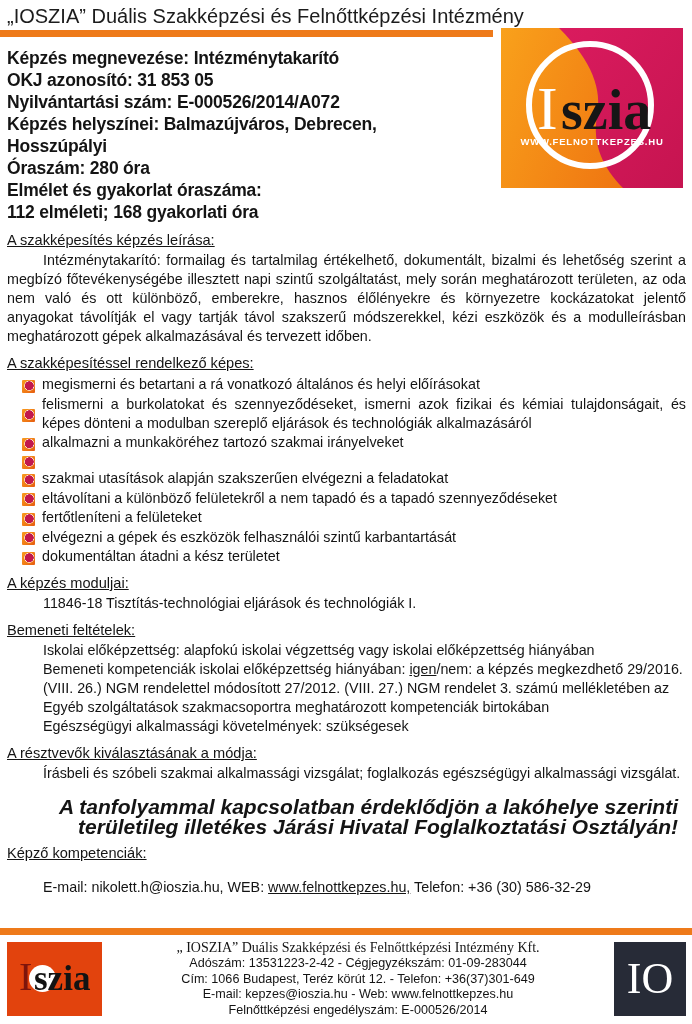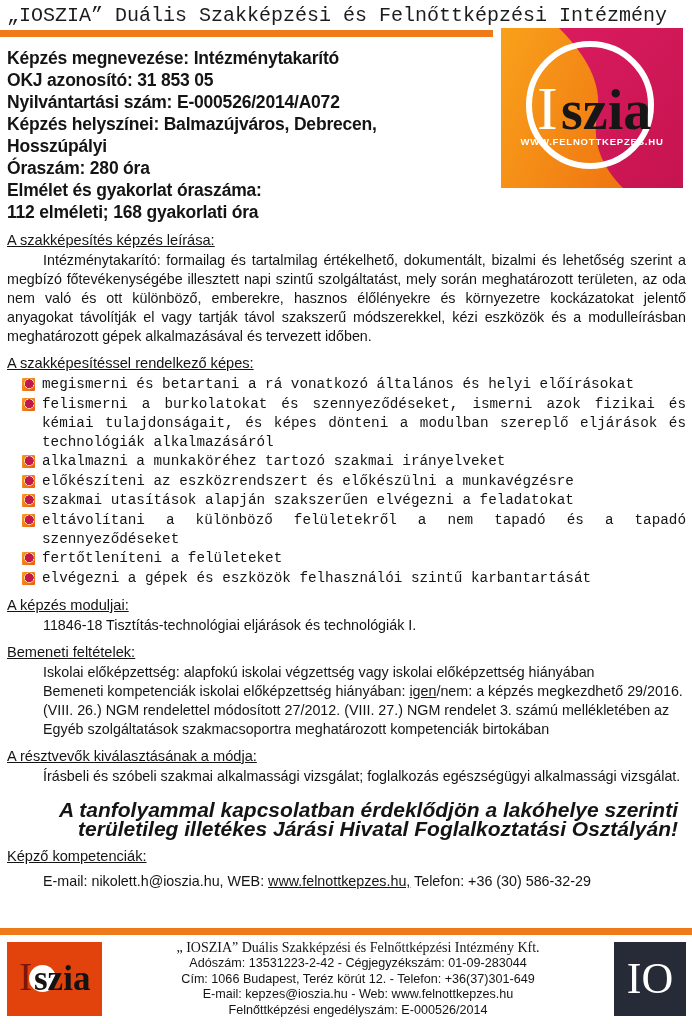--- a/index.html
+++ b/index.html
@@ -8,21 +8,21 @@
     position: relative;
     width: 692px; height: 1024px;
     margin: 0 auto;
     background: #ffffff;
     color: #141414;
     font-family: "Liberation Sans", sans-serif;
     overflow: hidden;
   }
   
   .header-title {
-    font-family: Liberation Mono, monospace;
+    font-family: Liberation Sans, sans-serif;
     font-size: 20px; line-height: 22px;
     padding: 5px 0 0 7px;
     color: #1c1c1c;
   }
   .accent-bar {
     margin-top: 3px;
     width: 493px; height: 7px;
     background: #ee7a1a;
   }
   .main-logo {
@@ -44,39 +44,39 @@
     text-decoration: underline;
   }
   .body-text { font-size: 14.3px; line-height: 19px; }
   .para {
     margin: 2px 6px 0 7px;
     text-align: justify;
     text-indent: 36px;
   }
   .indent-block { margin: 2px 6px 0 7px; padding-left: 36px; }
   .cap-list { list-style: none; margin: 3px 6px 0 22px; }
-  .cap-list li { display: flex; align-items: flex-start; margin-bottom: 0.5px; font-family: Liberation Mono, monospace; }
+  .cap-list li { display: flex; align-items: center; margin-bottom: 0.5px; }
   .bullet-icon {
     flex: 0 0 13px;
     width: 13px; height: 13px;
     margin: 3px 7px 0 0;
     background:
       radial-gradient(circle at 56% 44%, #c2184c 0 4.2px, rgba(255,255,255,0.85) 4.6px, rgba(255,255,255,0) 5.4px),
       linear-gradient(135deg, #f89a1e 0%, #ee7414 70%, #e45a10 100%);
     border-radius: 1px;
   }
   .cap-text { text-align: justify; }
   .u { text-decoration: underline; }
   .notice {
     margin: 14px 14px 0 14px;
     font-weight: bold; font-style: italic;
     font-size: 21px; line-height: 19.5px;
     text-align: right;
   }
-  .contact-line { margin-top: 7px; }
+  .contact-line { margin-top: 16px; }
   
   .footer-wrap { position: absolute; left: 0; right: 0; bottom: 0; }
   .footer-bar { width: 100%; height: 7px; background: #ee7a1a; }
   .footer {
     display: flex; align-items: center;
     padding: 6px 6px 8px 7px; height: 89px;
   }
   .f-logo {
     position: relative;
     flex: 0 0 95px; width: 95px; height: 74px;
@@ -148,47 +148,51 @@
     <li>
         <span class="bullet-icon"></span>
         <span class="cap-text">felismerni a burkolatokat és szennyeződéseket, ismerni azok fizikai és kémiai tulajdonságait, és képes dönteni a modulban szereplő eljárások és technológiák alkalmazásáról</span>
       </li>
     <li>
         <span class="bullet-icon"></span>
         <span class="cap-text">alkalmazni a munkaköréhez tartozó szakmai irányelveket</span>
       </li>
     <li>
         <span class="bullet-icon"></span>
-        <span class="cap-text">előkészíteni az eszközrendszert és előkészülni a munkavégzésre</span>
       </li>
     <li>
         <span class="bullet-icon"></span>
         <span class="cap-text">szakmai utasítások alapján szakszerűen elvégezni a feladatokat</span>
       </li>
     <li>
         <span class="bullet-icon"></span>
         <span class="cap-text">eltávolítani a különböző felületekről a nem tapadó és a tapadó szennyeződéseket</span>
       </li>
     <li>
         <span class="bullet-icon"></span>
         <span class="cap-text">fertőtleníteni a felületeket</span>
       </li>
     <li>
         <span class="bullet-icon"></span>
         <span class="cap-text">elvégezni a gépek és eszközök felhasználói szintű karbantartását</span>
+      </li>
+    <li>
+        <span class="bullet-icon"></span>
+        <span class="cap-text">dokumentáltan átadni a kész területet</span>
       </li>
   </ul>
 
   <div class="sec-heading">A képzés moduljai:</div>
   <div class="indent-block body-text">11846-18 Tisztítás-technológiai eljárások és technológiák I.</div>
 
   <div class="sec-heading">Bemeneti feltételek:</div>
   <div class="indent-block body-text">
     <div>Iskolai előképzettség: alapfokú iskolai végzettség vagy iskolai előképzettség hiányában</div>
     <div><span>Bemeneti kompetenciák iskolai előképzettség hiányában: </span><span class="u">igen</span><span>/nem: a képzés megkezdhető 29/2016. (VIII. 26.) NGM rendelettel módosított 27/2012. (VIII. 27.) NGM rendelet 3. számú mellékletében az Egyéb szolgáltatások szakmacsoportra meghatározott kompetenciák birtokában</span></div>
+    <div>Egészségügyi alkalmassági követelmények: szükségesek</div>
   </div>
 
   <div class="sec-heading">A résztvevők kiválasztásának a módja:</div>
   <p class="para body-text">Írásbeli és szóbeli szakmai alkalmassági vizsgálat; foglalkozás egészségügyi alkalmassági vizsgálat.</p>
 
   <div class="notice">A tanfolyammal kapcsolatban érdeklődjön a lakóhelye szerinti területileg illetékes Járási Hivatal Foglalkoztatási Osztályán!</div>
 
   <div class="sec-heading">Képző kompetenciák:</div>
   <div class="indent-block body-text contact-line"><span>E-mail: nikolett.h@ioszia.hu, WEB: </span><span class="u">www.felnottkepzes.hu,</span><span> Telefon: +36 (30) 586-32-29</span></div>
 

